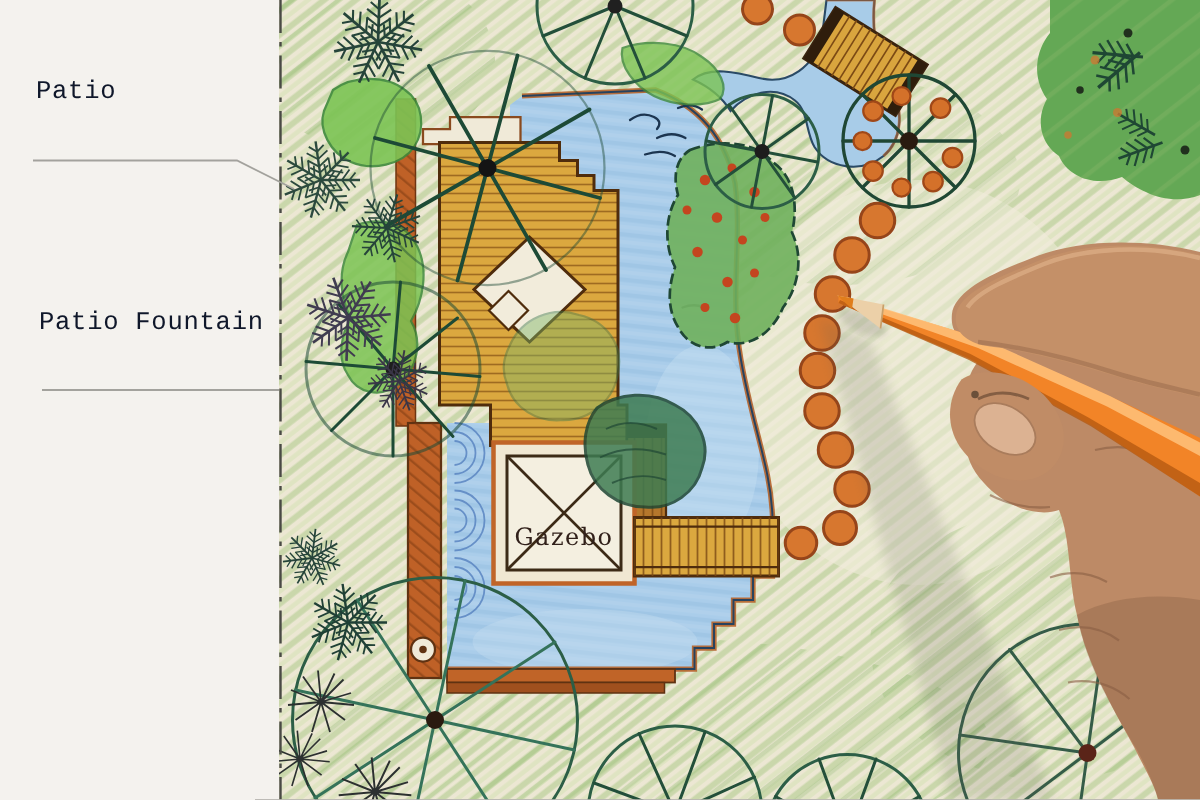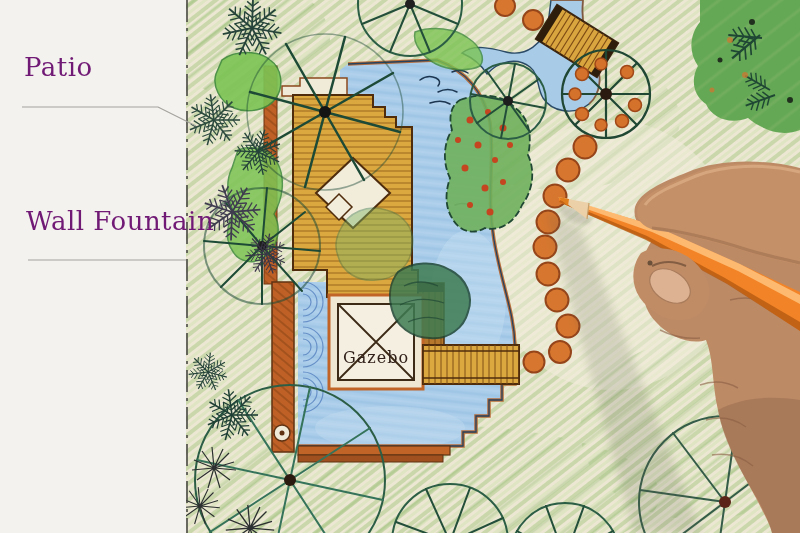--- a/index.html
+++ b/index.html
@@ -1,18 +1,18 @@
 <!DOCTYPE html>
 <html><head>
 <meta charset="utf-8">
 <style>
   html,body{margin:0;padding:0;background:#888;}
   .stage{position:relative;width:800px;height:533px;overflow:hidden;background:#f2f0ec;font-family:"DejaVu Serif",serif;}
   .stage svg{position:absolute;left:0;top:0;}
-  .margin-label{position:absolute;color:#701a75;font-size:26px;letter-spacing:.5px;white-space:nowrap;}
+  .margin-label{position:absolute;color:#0f172a;font-size:17px;letter-spacing:.5px;white-space:nowrap;font-family:Liberation Mono, monospace;}
   .label-patio{left:24px;top:52px;}
   .label-wall-fountain{left:26px;top:206px;}
 </style>
 </head>
 <body>
 
 <div class="stage">
 <svg width="800" height="533" viewBox="0 0 800 533">
   <defs>
     <pattern id="lawn" width="13" height="13" patternUnits="userSpaceOnUse" patternTransform="rotate(-38)">
@@ -369,14 +369,14 @@
     <g>
       <path d="M641,253 C632,265 630,283 640,298 C652,315 674,325 692,318 C706,312 712,298 708,283 C703,267 690,256 676,251 C663,247 650,247 641,253 Z" fill="#c08c66"></path>
       <ellipse cx="670" cy="286" rx="22" ry="15" transform="rotate(32 670 286)" fill="#dcb292" stroke="#a97c5c" stroke-width="1.2"></ellipse>
       <path d="M652,266 Q668,258 686,266" stroke="#6b4a34" stroke-width="2" fill="none" opacity="0.7"></path>
       <circle cx="650" cy="263" r="2.5" fill="#55412f" opacity="0.8"></circle>
     </g>
   </g>
 </svg>
 
 <div class="margin-label label-patio">Patio</div>
-<div class="margin-label label-wall-fountain">Wall Fountain</div>
+<div class="margin-label label-wall-fountain">Patio Fountain</div>
 </div>
 
 </body></html>

